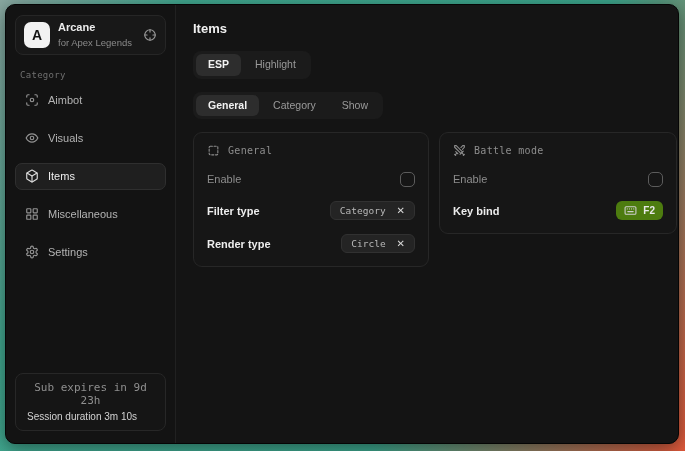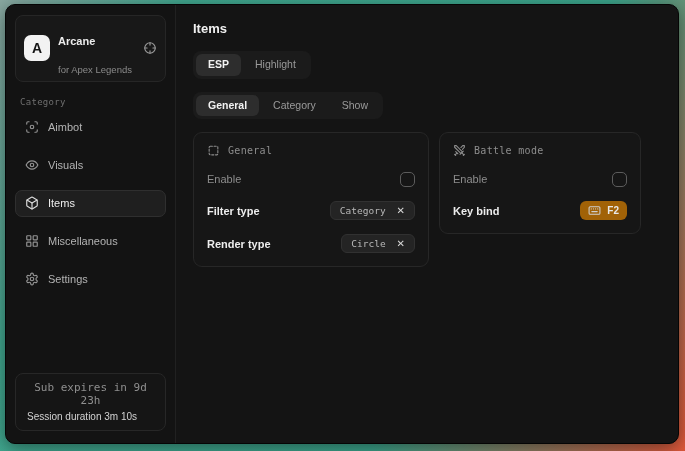--- a/index.html
+++ b/index.html
@@ -26,21 +26,21 @@
   .brand-card {
     display:flex; align-items:center; gap:8px;
     border:1px solid #262626; background:#181818; border-radius:8px;
     padding:5px 8px; min-height:37px;
   }
   .logo {
     width:26px; height:26px; background:#f2f2f2; border-radius:7px;
     display:flex; align-items:center; justify-content:center;
     color:#141414; font-weight:bold; font-size:14px; flex:0 0 auto;
   }
-  .brand-text { display:flex; flex-direction:column; gap:18px;margin-top:14px; }
+  .brand-text { display:flex; flex-direction:column; gap:5px; }
   .brand-title { color:#ececec; font-size:11px; font-weight:bold; line-height:1.1; }
   .brand-sub { color:#8b8b8b; font-size:9.5px; line-height:1.1; }
   .brand-target { margin-left:auto; color:#9a9a9a; display:flex; }
 
   .section-label { color:#6f6f6f; font-size:9px; margin:15px 5px 7px; letter-spacing:.3px; }
 
   .nav { display:flex; flex-direction:column; gap:11px; }
   .nav-item {
     display:flex; align-items:center; gap:9px; height:27px;
     padding:0 9px; border:1px solid transparent; border-radius:7px;
@@ -74,21 +74,21 @@
     cursor:default; line-height:1.3;
   }
   .tab.active { background:#2d2d2d; color:#f2f2f2; font-weight:bold; }
 
   .panels { display:flex; gap:10px; margin-top:13px; align-items:flex-start; }
   .panel {
     border:1px solid #272727; border-radius:9px; background:#161616;
     padding:11px 13px 13px;
   }
   .panel.general { width:236px; }
-  .panel.battle  { width:202px;border-radius:9px; }
+  .panel.battle  { width:238px;border-radius:9px; }
   .panel-head { display:flex; align-items:center; gap:8px; color:#8d8d8d; }
   .panel-head .ico { display:flex; color:#8d8d8d; }
   .panel-title { font-size:10px; letter-spacing:.3px; }
 
   .row { display:flex; align-items:center; justify-content:space-between; margin-top:14px; min-height:16px; }
   .row-label { font-size:11px; color:#8d8d8d; }
   .row-label.bright { color:#ededed; font-weight:bold; }
 
   .checkbox {
     width:15px; height:15px; border:1.5px solid #5c5c5c; border-radius:5px;
@@ -98,21 +98,21 @@
   .select-btn {
     display:flex; align-items:center; gap:11px;
     background:#242424; border:1px solid #313131; border-radius:6px;
     padding:3px 9px; cursor:pointer;
   }
   .select-value { font-size:9.5px; color:#b8b8b8; }
   .select-clear { font-size:10px; color:#d8d8d8; font-family:"DejaVu Sans",sans-serif; cursor:pointer; }
 
   .keybind-btn {
     display:flex; align-items:center; gap:6px;
-    background:#a16207; border-radius:6px; padding:3px 8px; cursor:pointer;
+    background:#4d7c0f; border-radius:6px; padding:3px 8px; cursor:pointer;
   }
   .keybind-btn .ico { display:flex; color:#cfcfcf; }
   .key-value { font-size:10px; color:#e8e8e8; font-weight:bold; }
 
   svg { display:block; }
 </style>
 </head>
 <body>
 
 <div class="window">

